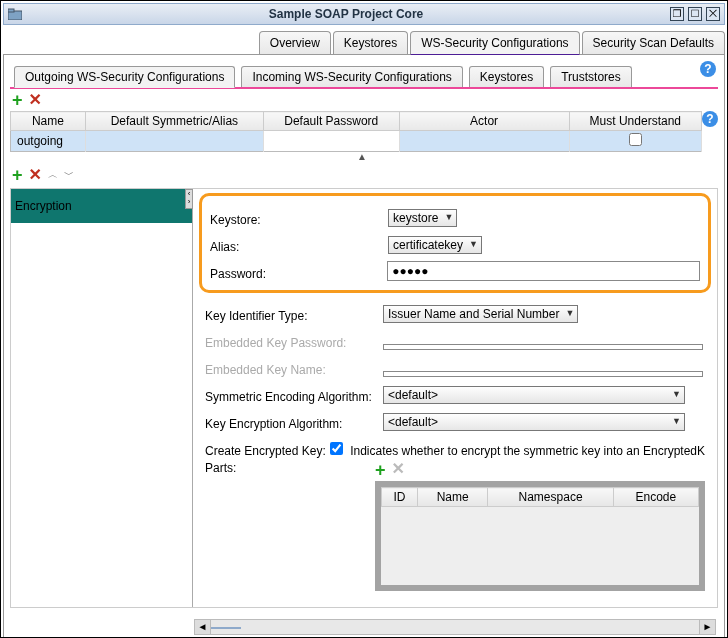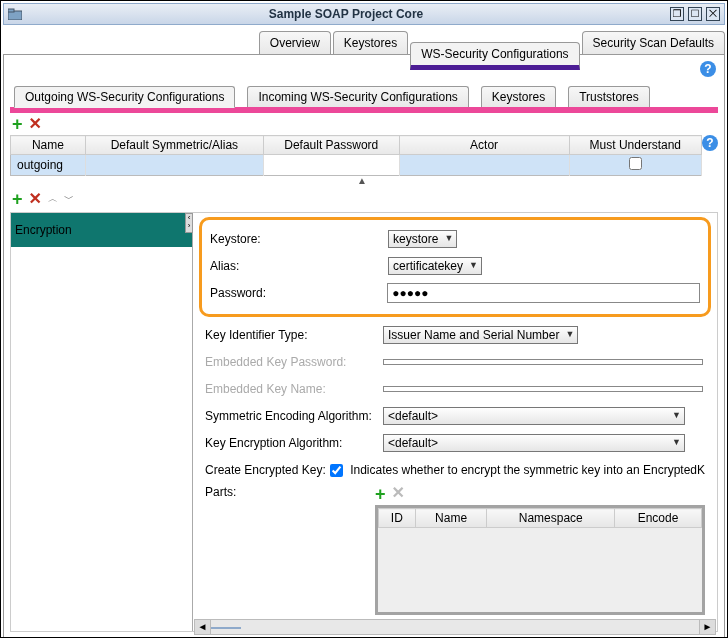--- a/index.html
+++ b/index.html
@@ -45,22 +45,22 @@
     border:1px solid #999;
     border-bottom:none;
     border-radius:4px 4px 0 0;
     background:linear-gradient(#f7f7f7,#e8e8e8);
     font-size:12px;
     cursor:default;
   }
   .main-tab.active {
     background:#f3f3f3;
     position:relative;
-    top:16px;
-    border-bottom:5px solid #4c1d95;
+    top:1px;
+    border-bottom:1px solid #4c1d95;
   }
   .panel {
     border:1px solid #999;
     border-top:none;
     padding:6px;
     height:587px;
     position:relative;
   }
   .help-icon {
     position:absolute;
@@ -70,23 +70,23 @@
     background:#3b8ee6;
     color:#fff;
     font-weight:bold;
     text-align:center;
     line-height:16px;
     font-size:12px;
   }
   .sub-tabs {
     display:flex;
     align-items:flex-end;
-    gap:12px;
-    margin-top:24px;
-    border-bottom:6px solid #ec4899;
+    gap:6px;
+    margin-top:4px;
+    border-bottom:2px solid #ec4899;
     padding-left:4px;
   }
   .sub-tab {
     padding:3px 10px;
     border:1px solid #999;
     border-bottom:none;
     border-radius:3px 3px 0 0;
     background:linear-gradient(#f7f7f7,#e8e8e8);
     font-size:12px;
     cursor:default;
@@ -176,21 +176,21 @@
     overflow:hidden;
   }
   .hl-box {
     border:3px solid #f79b1e;
     border-radius:10px;
     padding:4px 8px 6px 8px;
     margin:-4px -6px 6px -6px;
   }
   .form-row {
     display:flex;
-    align-items:center;
+    align-items:flex-end;
     margin:3px 0;
     min-height:24px;
   }
   .form-row label {
     width:178px;
   }
   .form-row label.disabled { color:#aaa; }
   .sel {
     border:1px solid #777;
     background:linear-gradient(#fefefe,#e6e6e6);
@@ -208,21 +208,21 @@
     color:#333;
   }
   .txt {
     border:1px solid #888;
     padding:2px 4px;
     font-size:12px;
     width:320px; 
     background:#fff;
   }
   .parts-table-wrap {
-    border:3px solid #a3a3a3;
+    border:6px solid #a3a3a3;
     width:330px;
     margin-top:2px;
     background:#eee;
     height:110px;
   }
   .parts-table {
     width:100%;
     border-collapse:collapse;
   }
   .parts-table th {

